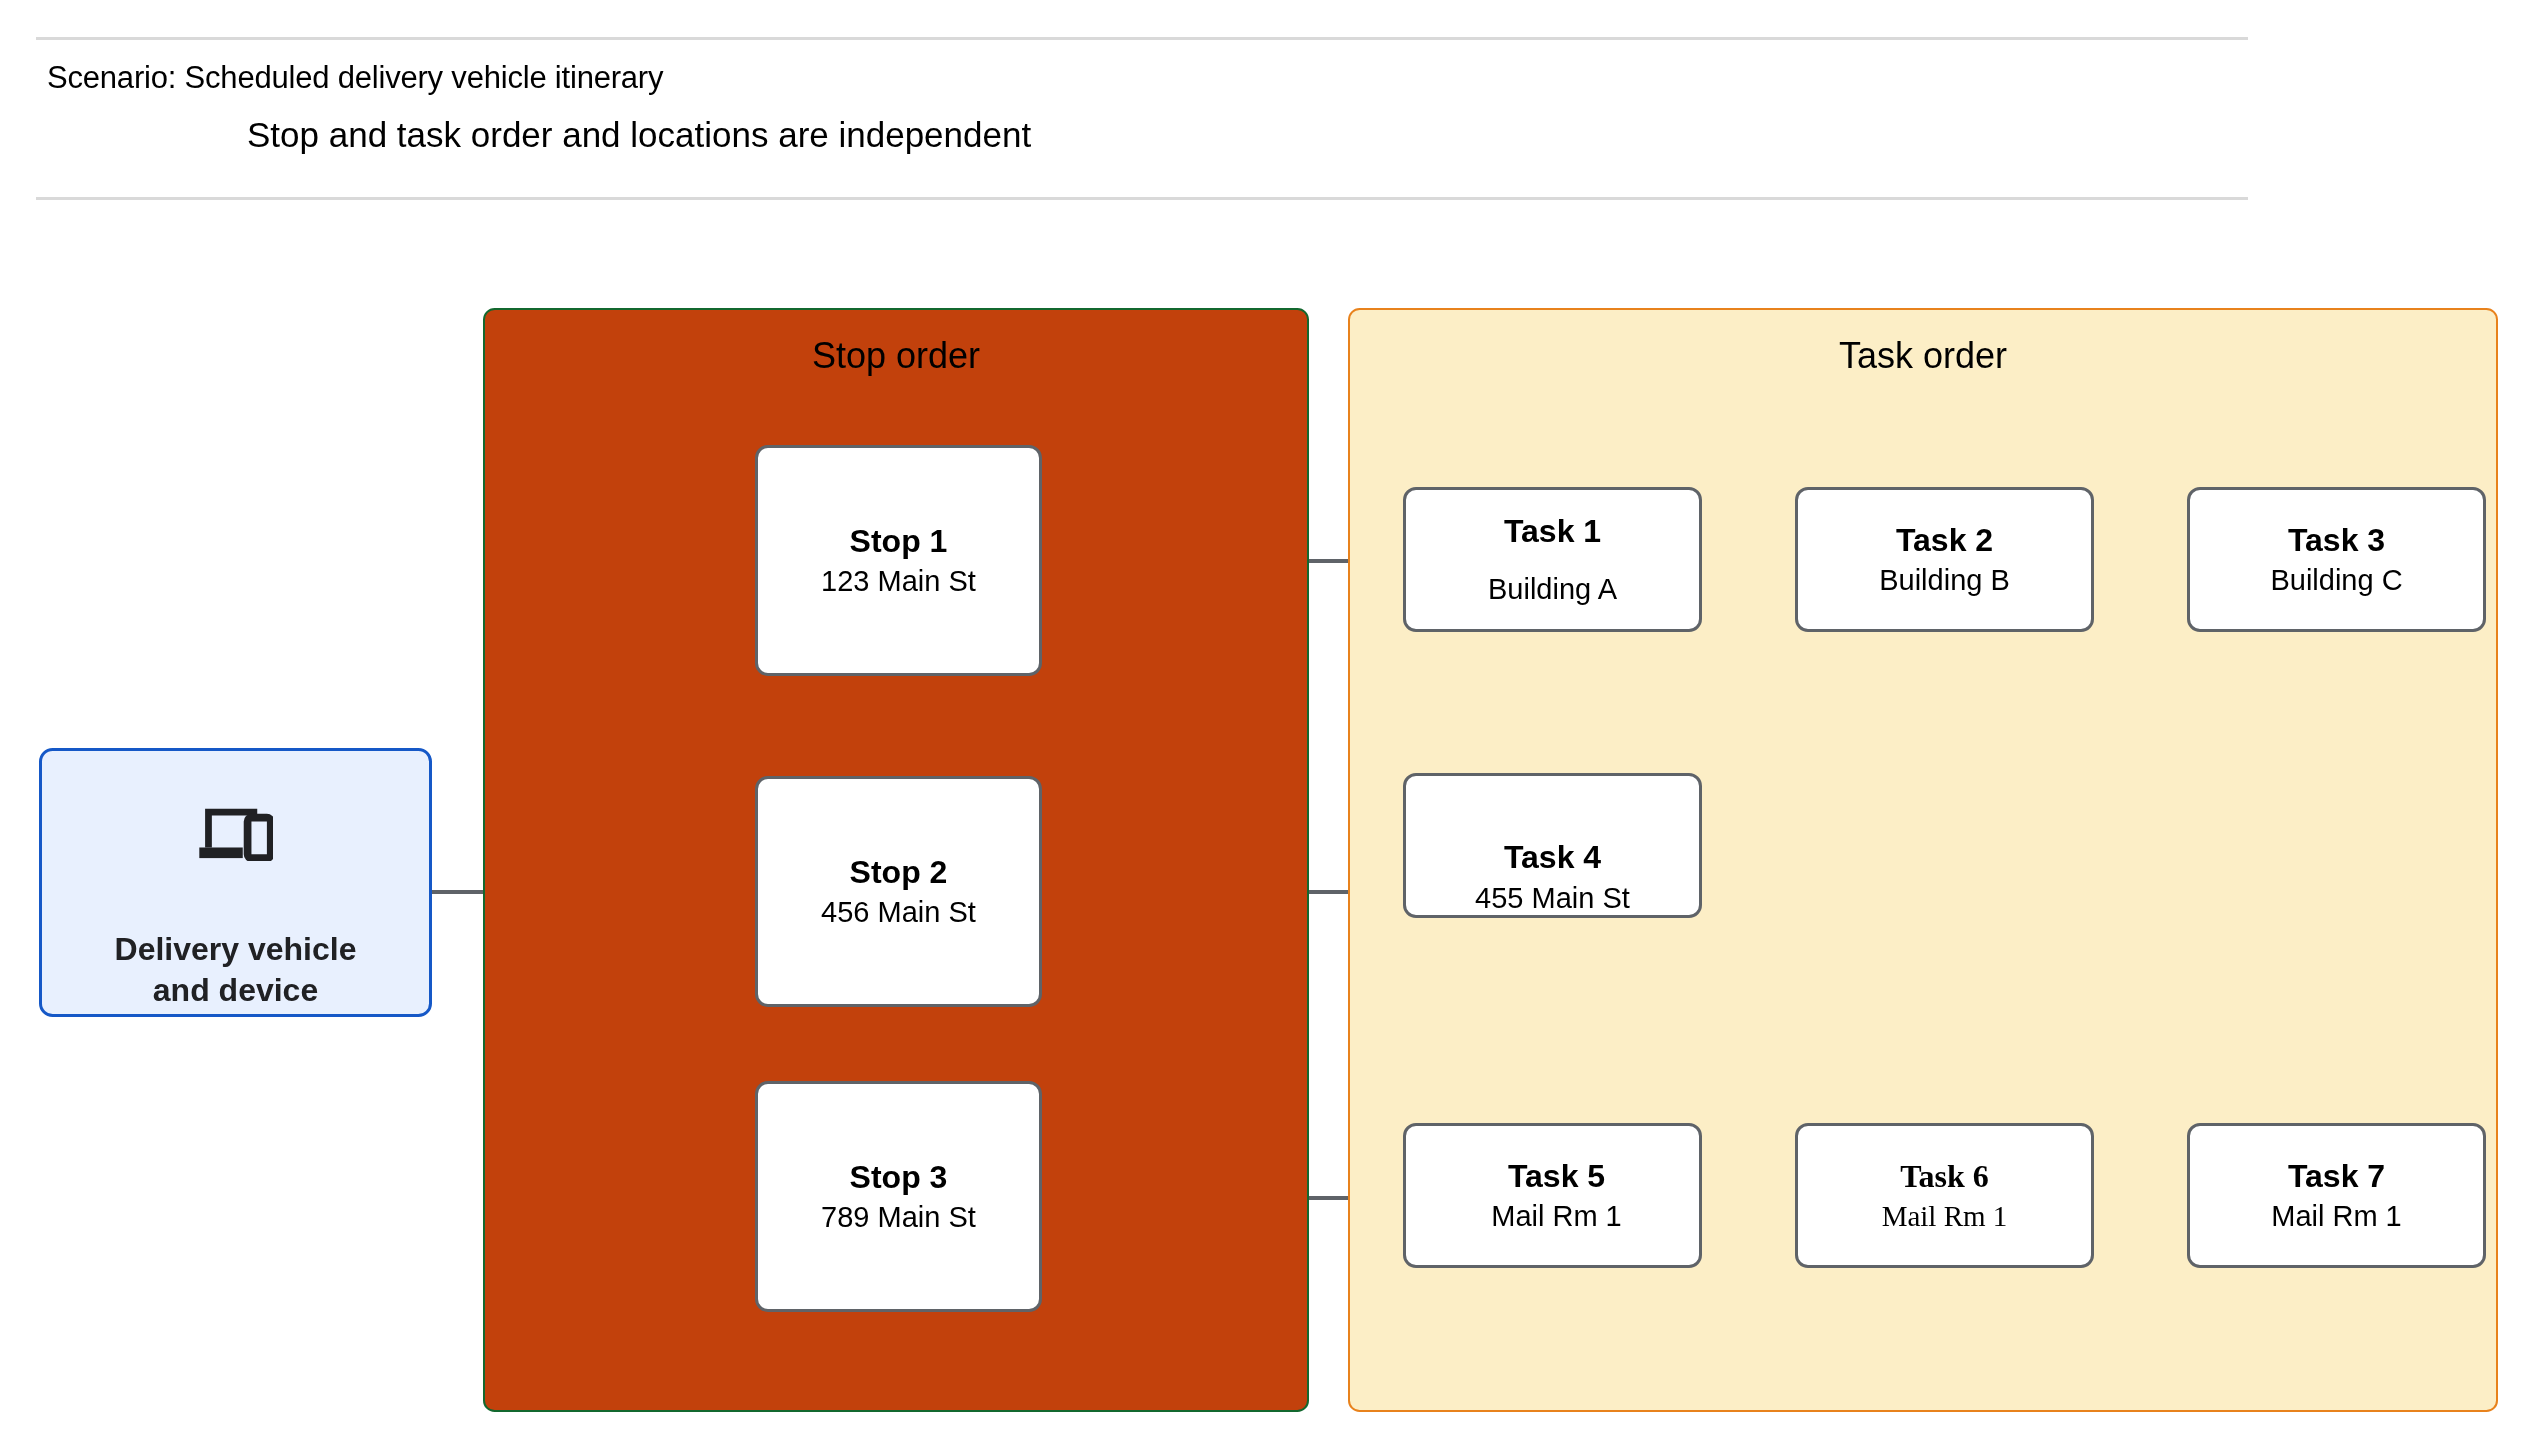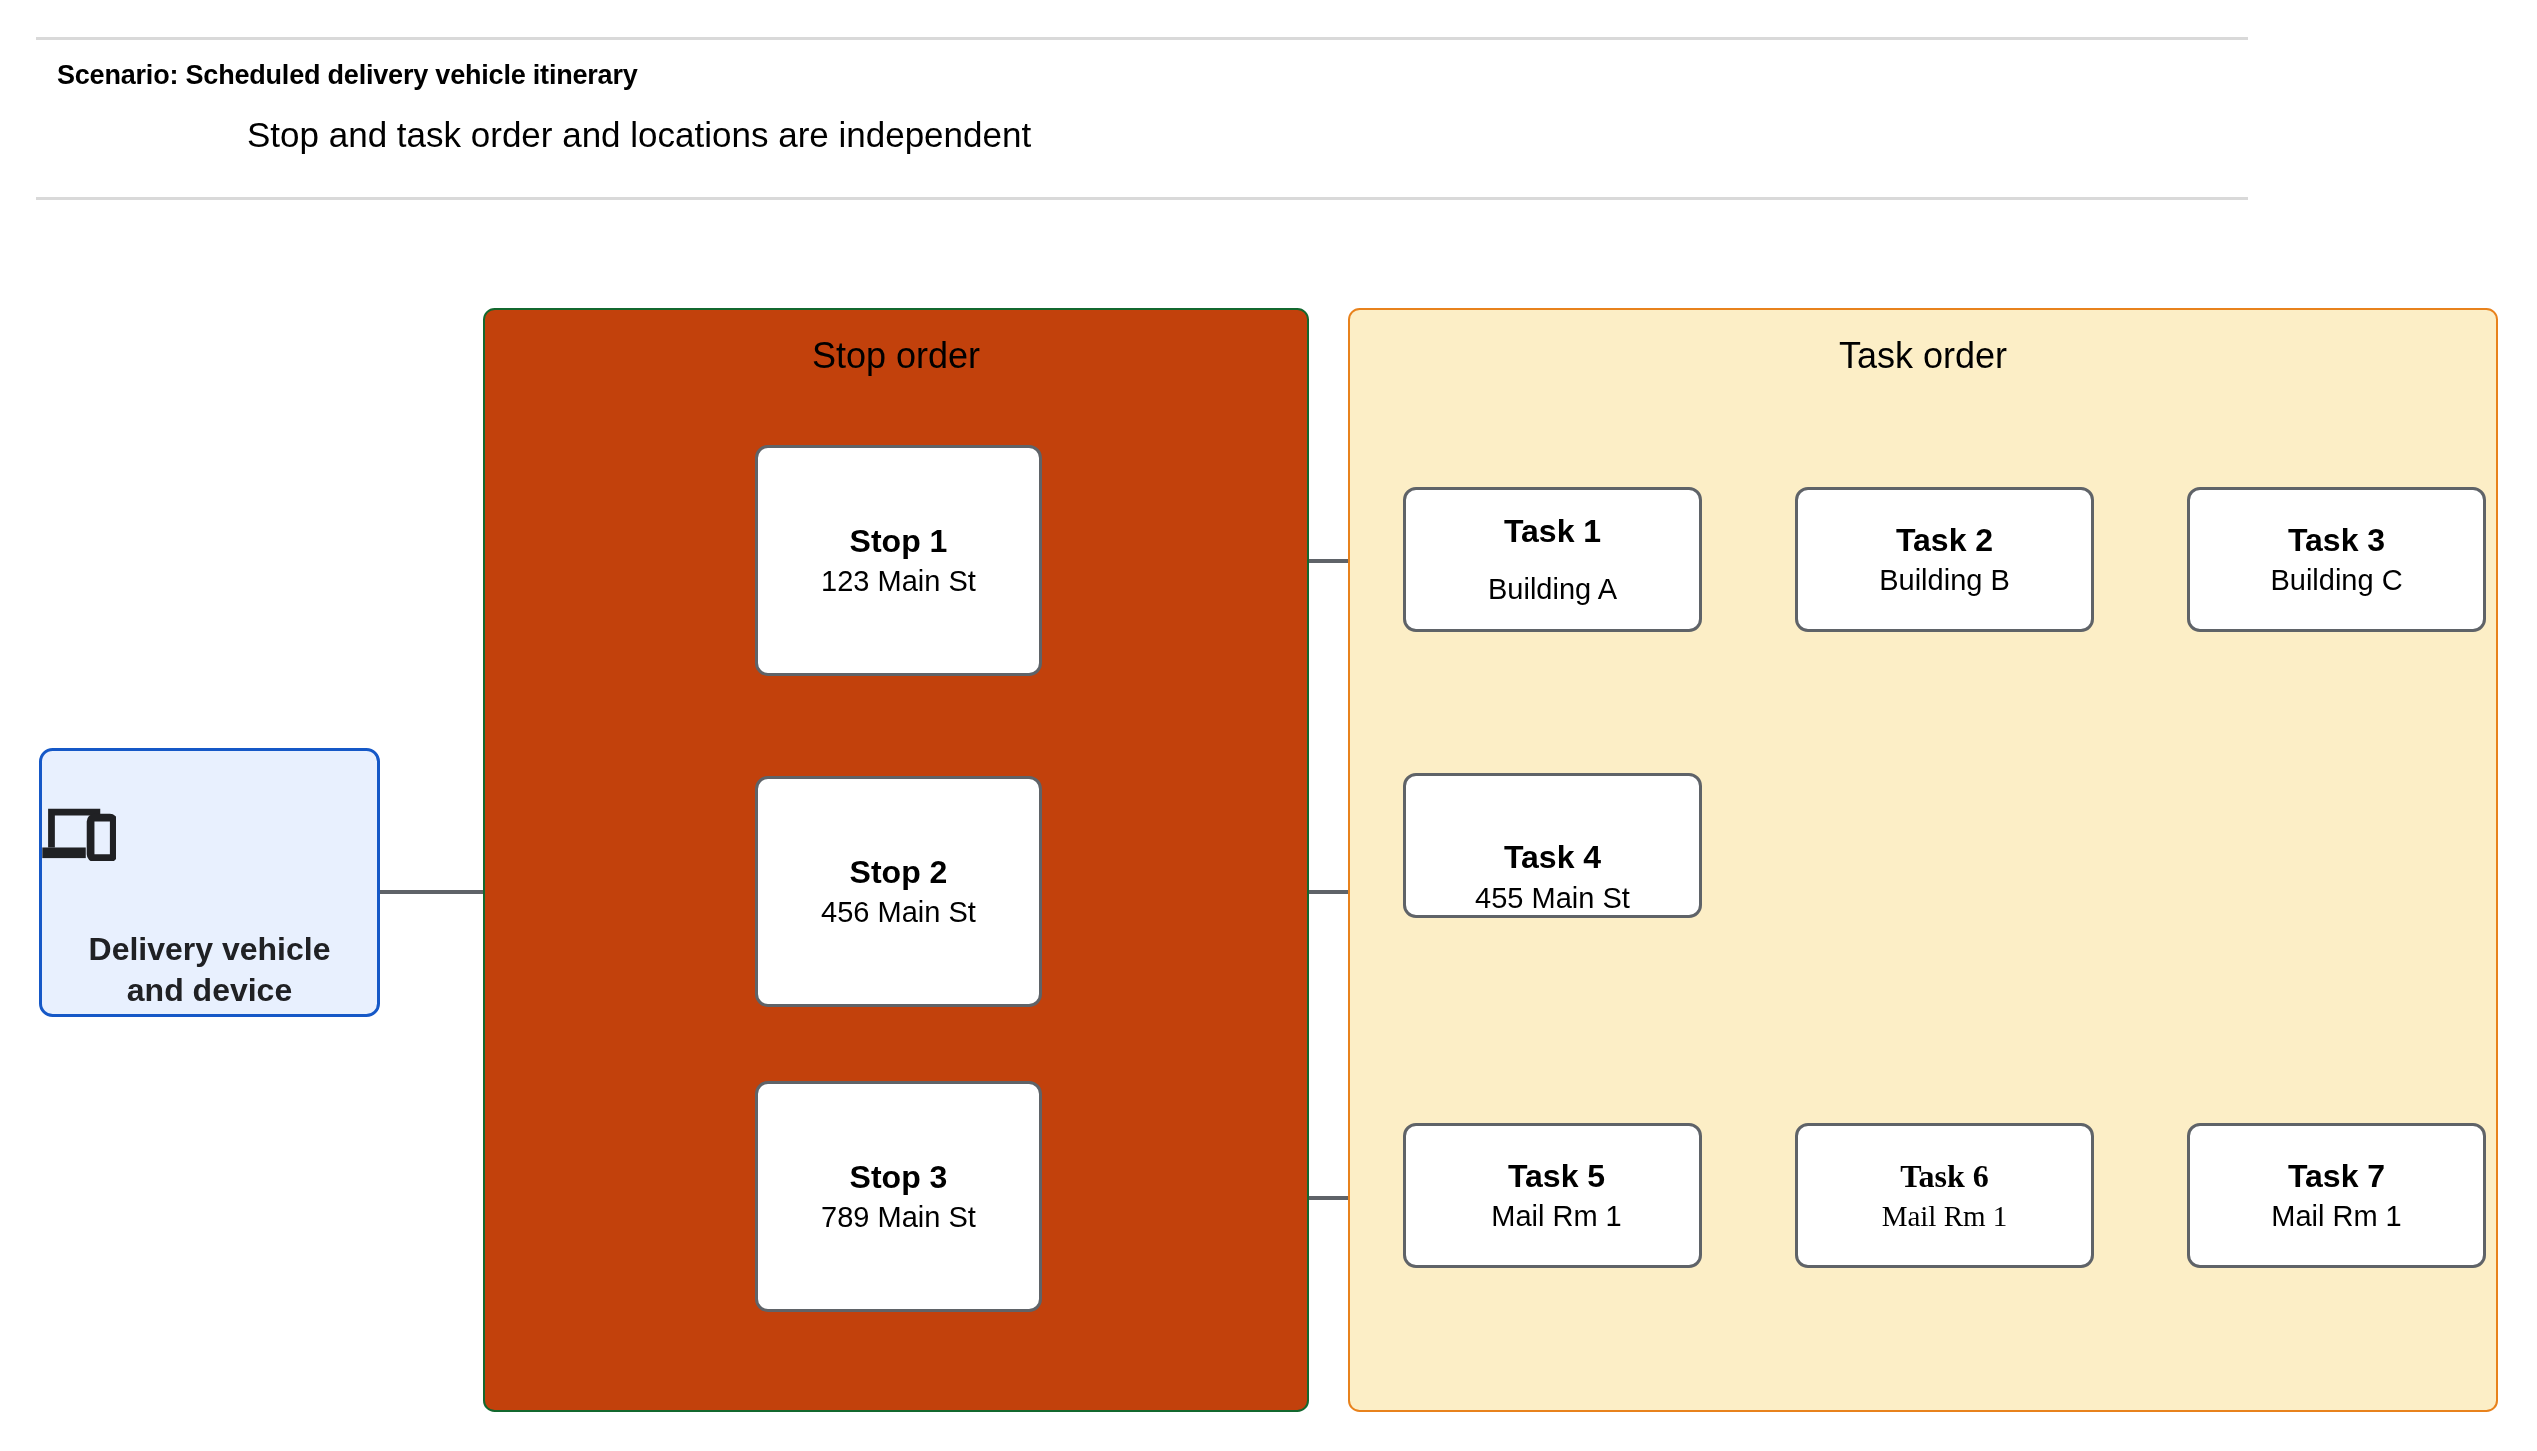--- a/index.html
+++ b/index.html
@@ -28,24 +28,24 @@
   #header-rule-bottom {
     position: absolute;
     left: 36px;
     top: 197px;
     width: 2212px;
     height: 2.9px;
     background: #d9d9d9;
   }
   #scenario-title {
     position: absolute;
-    left: 57px;
+    left: 47px;
     top: 60px;
-    font-size: 27px;
-    font-weight: bold;
+    font-size: 31px;
+    font-weight: normal;
     letter-spacing: -0.2px;
     white-space: nowrap;
   }
   #scenario-subtitle {
     position: absolute;
     left: 247px;
     top: 115px;
     font-size: 35px;
     font-weight: normal;
     white-space: nowrap;
@@ -120,28 +120,29 @@
   }
 
   .stop-node { width: 287px; height: 231px; }
   .task-node-wide { width: 299px; height: 145px; }
 
   
   #vehicle-node {
     position: absolute;
     left: 39px;
     top: 748px;
-    width: 341px;
+    width: 393px;
     height: 269px;
     box-sizing: border-box;
     background: #e8f0fe;
     border: 3.9px solid #1558c7;
     border-radius: 13.6px;
     display: flex;
     flex-direction: column;
+    align-items: center;
     z-index: 5;
   }
   #devices-icon {
     margin-top: 54px;
   }
   #vehicle-label {
     margin-top: 64px;
     font-size: 32px;
     font-weight: bold;
     line-height: 1.28;

